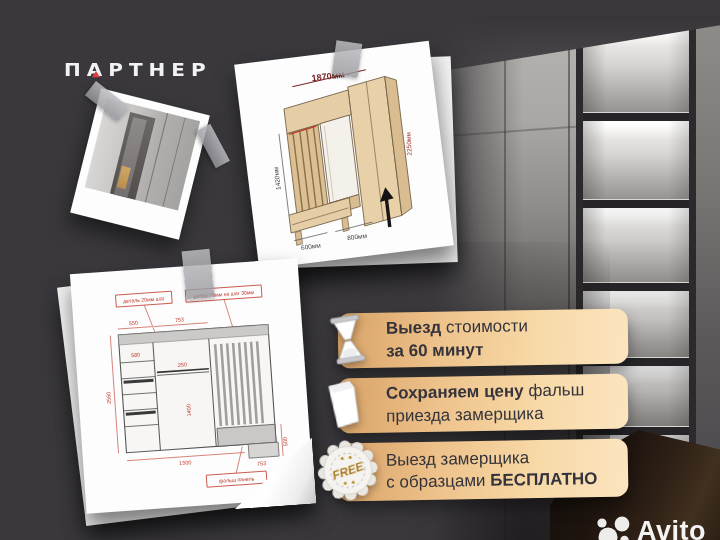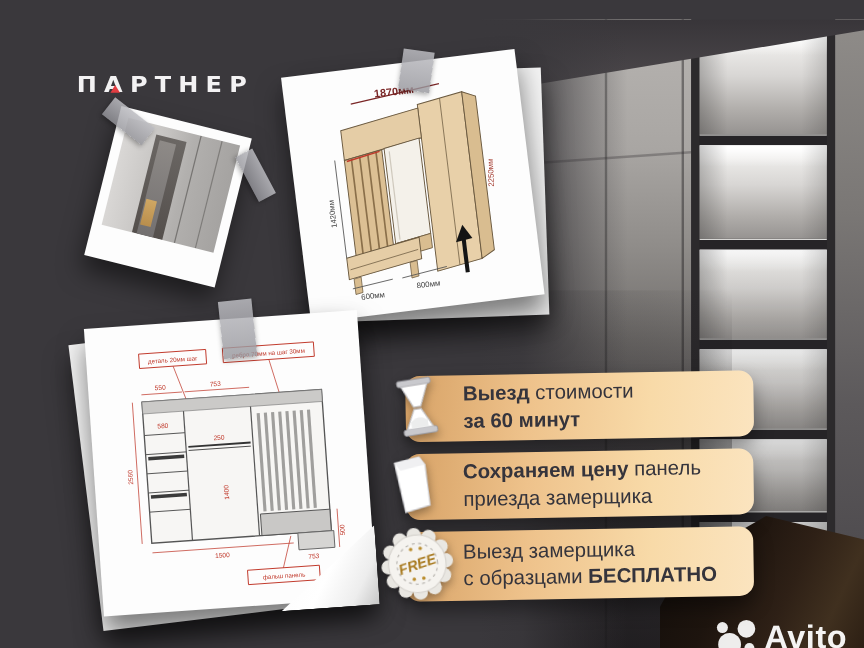--- a/index.html
+++ b/index.html
@@ -274,21 +274,21 @@
   </div>
 
   <div class="banner b2">
     <span class="bicon ic-doc">
       <svg width="36" height="46" viewBox="0 0 36 46">
         <path d="M6 3 L27 1 L31 8 L30 42 L9 45 Z" fill="#ffffff" stroke="#d2d2d6" stroke-width="1"></path>
         <path d="M6 3 L27 1 L31 8 L10 10 Z" fill="#f0f0f2"></path>
       </svg>
     </span>
     <span class="btxt">
-      <b>Сохраняем цену</b><span> панель</span><br>
+      <b>Сохраняем цену</b><span> фальш</span><br>
       <span>приезда замерщика</span>
     </span>
   </div>
 
   <div class="banner b3">
     <span class="bicon ic-free">
       <svg width="60" height="60" viewBox="0 0 60 60">
         <g fill="#e9e7e2">
           <circle cx="30" cy="6" r="6"></circle>
             <circle cx="42" cy="9" r="6"></circle>

